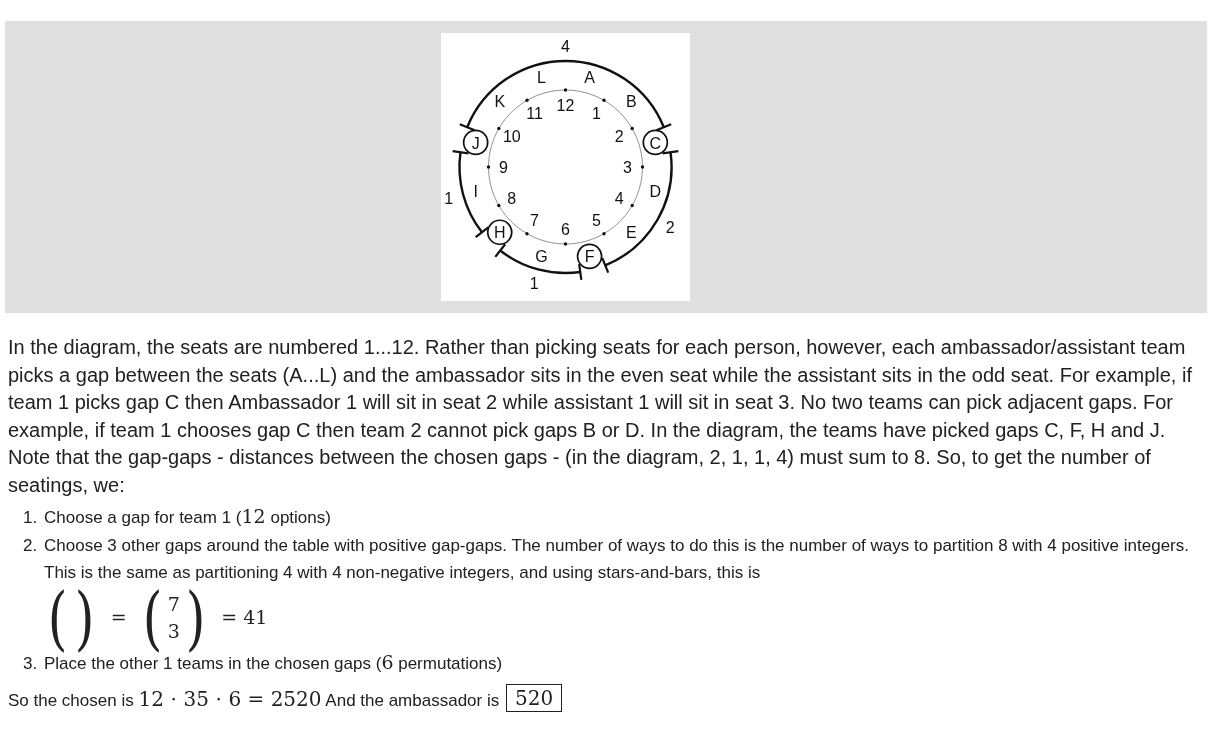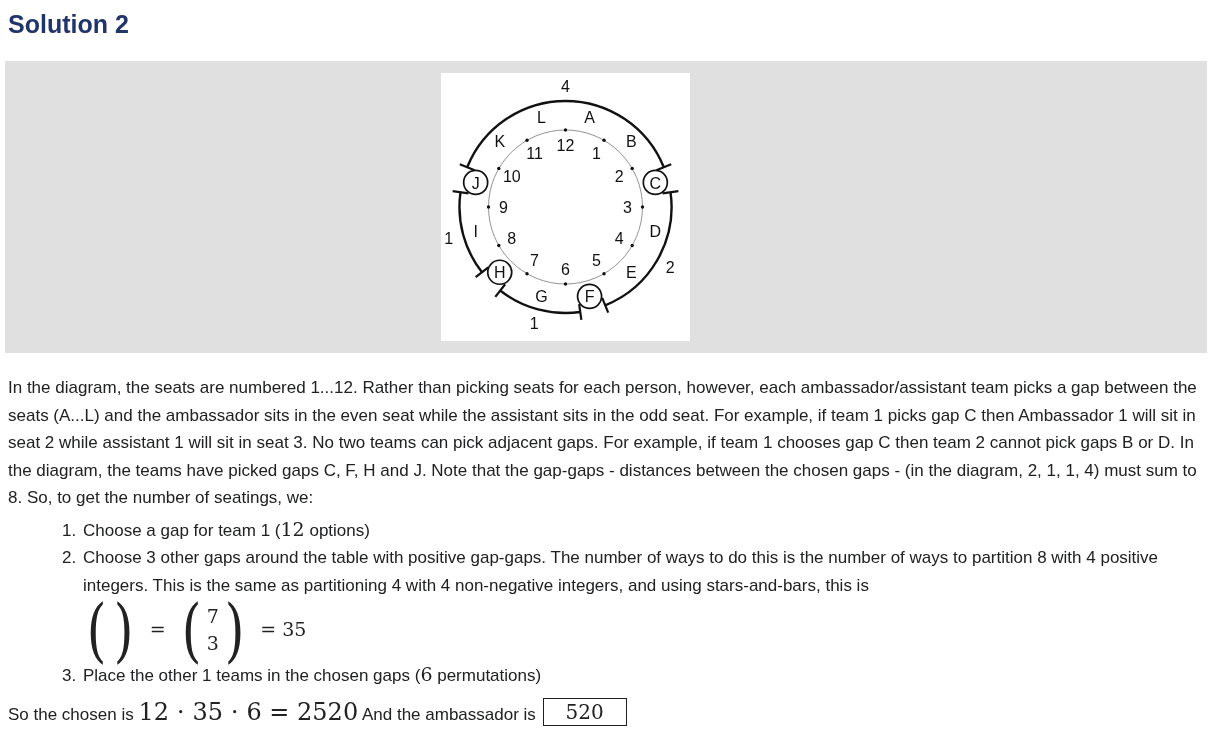--- a/index.html
+++ b/index.html
@@ -2,39 +2,38 @@
 <html><head>
 <meta charset="utf-8">
 <style>
   html,body{margin:0;padding:0;background:#ffffff;}
   body{font-family:"Liberation Sans", sans-serif;color:#202122;}
   .page{position:relative;width:1212px;height:730px;overflow:hidden;background:#ffffff;}
   .heading{margin:8px 0 0 8px;font-size:25px;line-height:32px;font-weight:700;color:#20356a;}
   .band{margin:21px 5px 0 5px;height:292px;background:#e0e0e0;position:relative;}
   .diagram-box{position:absolute;left:436px;top:12px;width:249px;height:268px;background:#ffffff;}
   .diagram-box svg{display:block;}
-  .intro{margin:21px 6px 0 8px;font-size:17px;line-height:27.5px;}
-  ol.steps{margin:4px 4px 0 0;padding-left:81px;font-size:17px;line-height:27.5px;}
+  .intro{margin:21px 6px 0 8px;font-size:20px;line-height:27.5px;}
+  ol.steps{margin:4px 4px 0 0;padding-left:42px;font-size:17px;line-height:27.5px;}
   ol.steps li{padding-left:2px;}
   .math{font-family:"DejaVu Serif", serif;font-size:19px;color:#222222;}
   .formula{display:flex;align-items:center;margin:2px 0 2px 0;font-family:"DejaVu Serif", serif;font-size:19px;color:#222222;}
   .bigparen{font-family:"DejaVu Serif", serif;font-size:70px;line-height:58px;transform:scaleX(0.72);font-weight:400;}
   .stack{display:flex;flex-direction:column;align-items:center;padding:0 2px;}
   .stack span{line-height:27px;white-space:nowrap;}
   .mrel{margin:0 12px;white-space:nowrap;}
   .total-line{margin:8px 0 0 8px;font-size:17px;line-height:28px;}
-  .total-math{font-family:"DejaVu Serif", serif;font-size:24px;color:#222222;}
-  .boxed{display:inline-block;border:1px solid #202122;padding:0 22px;margin-left:2px;position:relative;top:-1px;font-family:"DejaVu Serif", serif;font-size:20px;line-height:26px;}
+  .total-math{font-family:"DejaVu Serif", serif;font-size:20px;color:#222222;}
+  .boxed{display:inline-block;border:1px solid #202122;padding:0 8px;margin-left:2px;position:relative;top:-1px;font-family:"DejaVu Serif", serif;font-size:20px;line-height:26px;}
 </style>
 </head>
 <body>
 
 <div class="page">
 
-  <h2 class="heading">Solution 2</h2>
 
   <div class="band">
     <div class="diagram-box">
       <svg id="diagram-svg" width="249" height="268" viewBox="0 0 249 268">
           <circle cx="124.5" cy="134" r="77" fill="none" stroke="#777" stroke-width="0.8"></circle>
           <circle cx="124.5" cy="57" r="1.7" fill="#111111"></circle>
           <text x="124.5" y="72" dy="0.35em" text-anchor="middle" font-size="16" font-family="Liberation Sans, sans-serif" fill="#111111">12</text>
           <circle cx="163" cy="67.31604390859822" r="1.7" fill="#111111"></circle>
           <text x="155.5" y="80.3064249653648" dy="0.35em" text-anchor="middle" font-size="16" font-family="Liberation Sans, sans-serif" fill="#111111">1</text>
           <circle cx="191.18395609140177" cy="95.5" r="1.7" fill="#111111"></circle>
@@ -102,21 +101,21 @@
       <div class="formula">
         <span class="bigparen">(</span>
         <span class="bigparen">)</span>
         <span class="mrel">=</span>
         <span class="bigparen">(</span>
         <span class="stack">
           <span>7</span>
           <span>3</span>
         </span>
         <span class="bigparen">)</span>
-        <span class="mrel">= 35</span>
+        <span class="mrel">= 41</span>
       </div>
     </li>
     <li><span>Place the other 1 teams in the chosen gaps (</span><span class="math">6</span><span> permutations)</span></li>
   </ol>
 
   <p class="total-line"><span>So the chosen is </span><span class="total-math">12 ⋅ 35 ⋅ 6 = 2520</span><span> And the ambassador is </span><span class="boxed">520</span></p>
 
 </div>
 
 </body></html>

